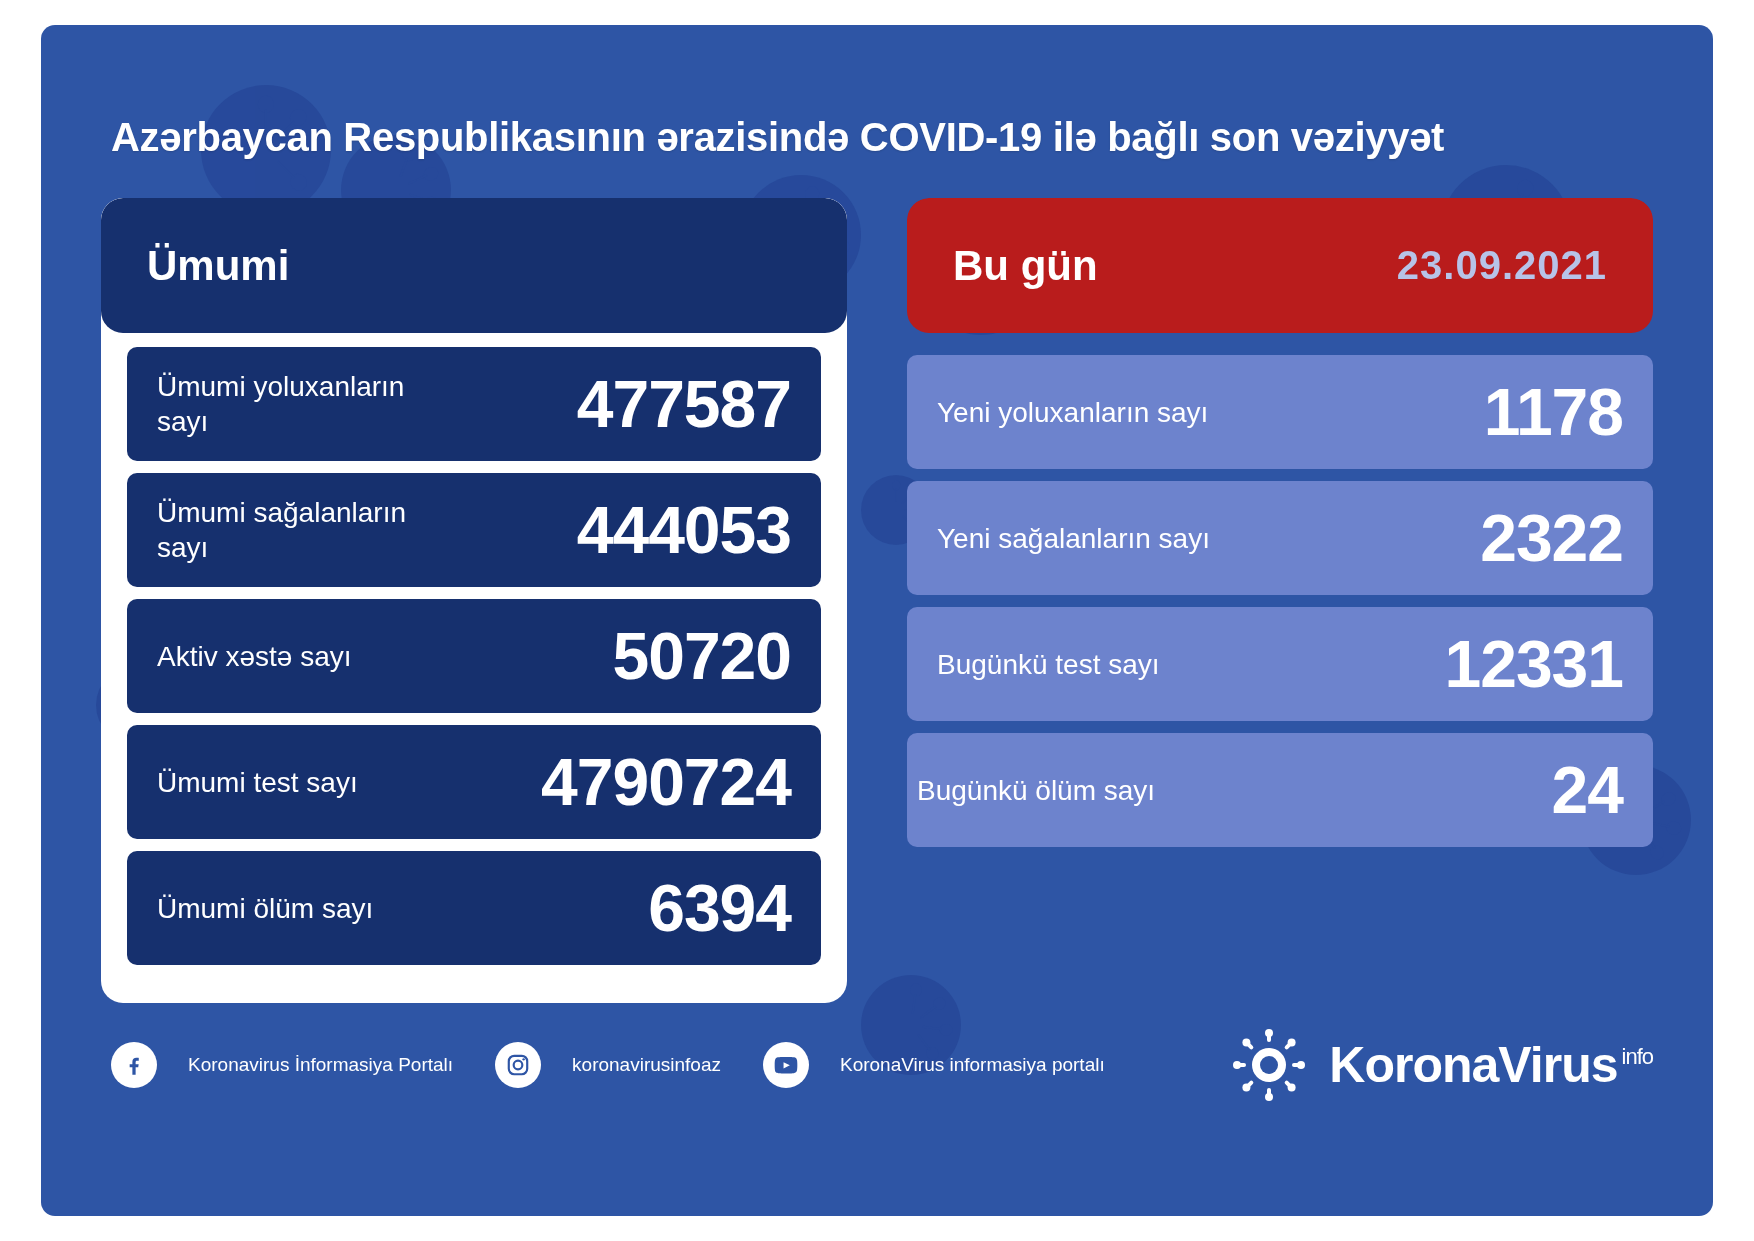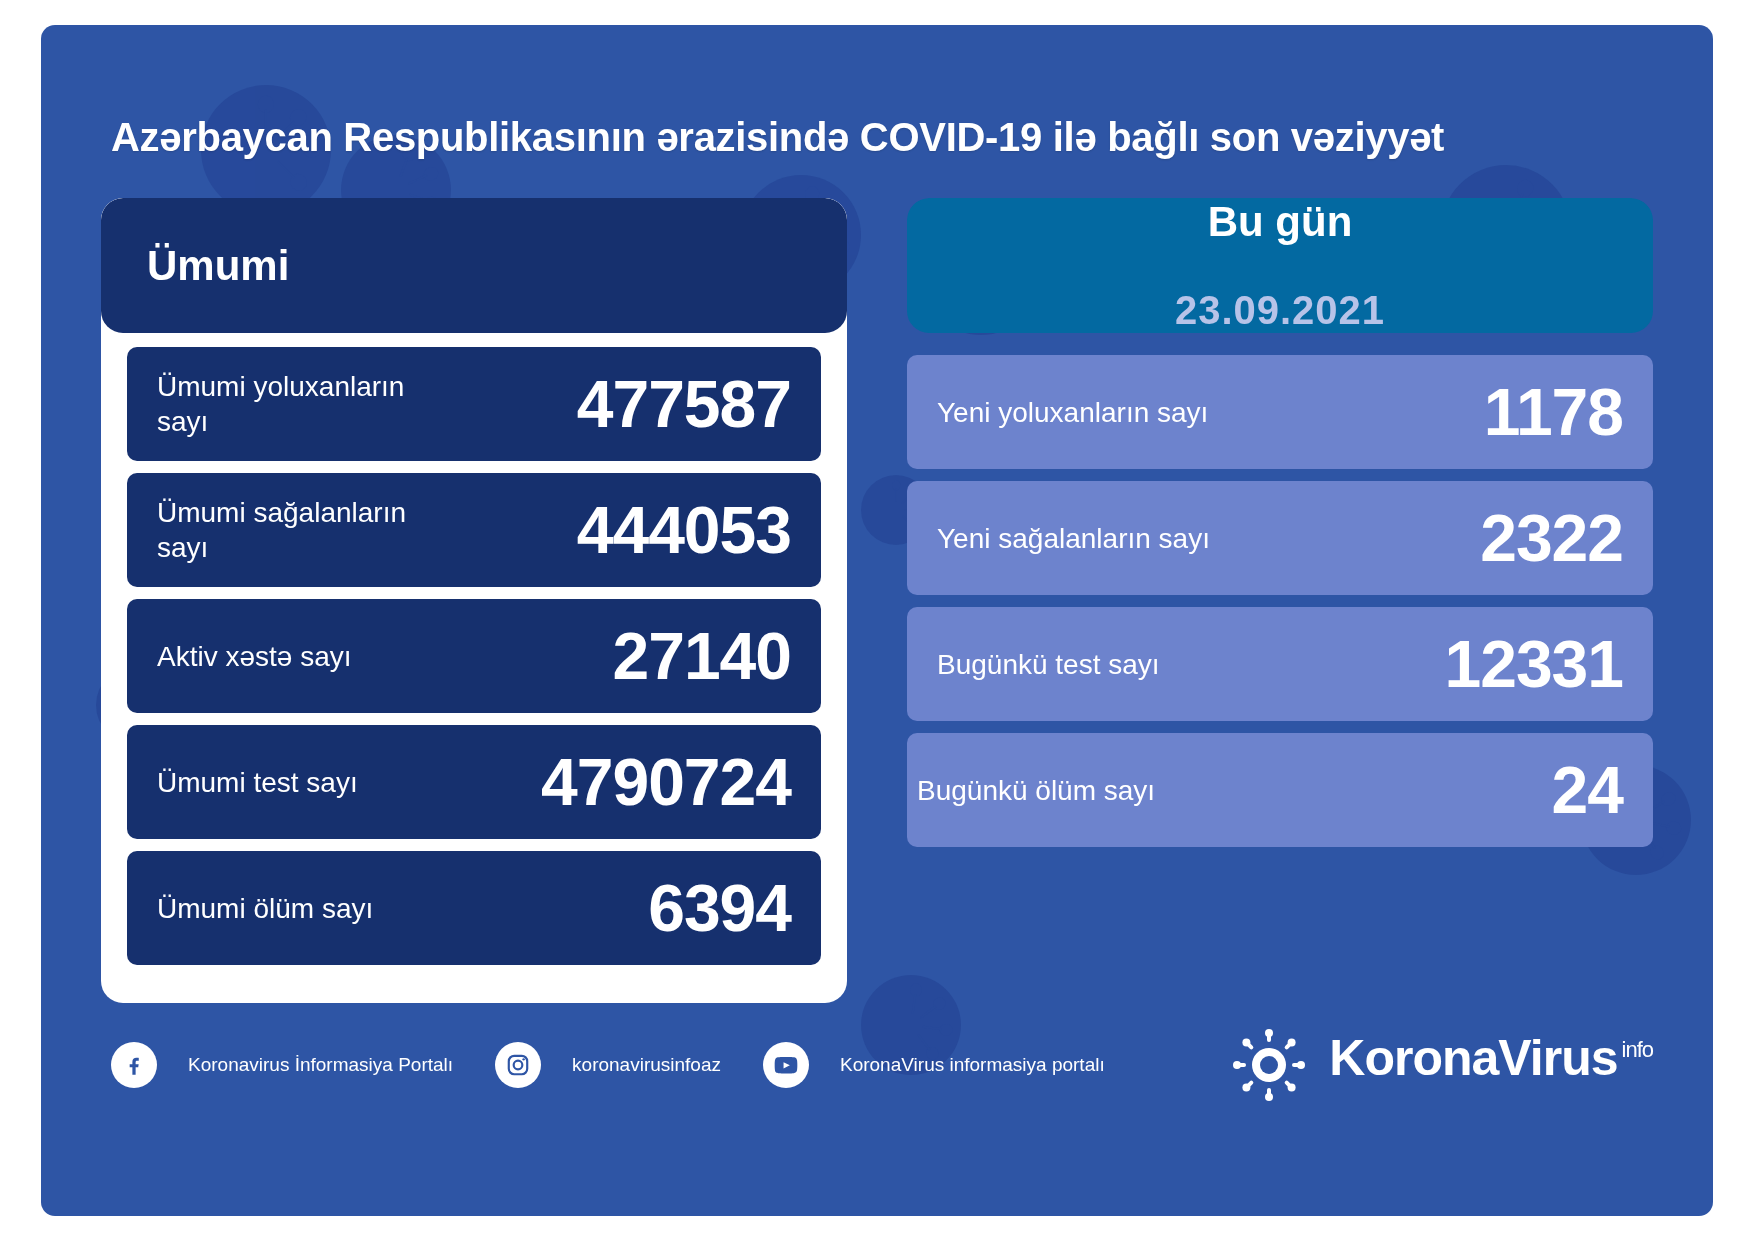--- a/index.html
+++ b/index.html
@@ -103,21 +103,21 @@
     border-radius: 22px;
     height: 135px;
     display: flex;
     align-items: center;
     justify-content: space-between;
     padding: 0 46px 0 46px;
     position: relative;
     overflow: hidden;
   }
   .panel-head.total { background: #16306e; }
-  .panel-head.today { background: #0369a1; flex-direction: column; }
+  .panel-head.today { background: #b91c1c; }
   .panel-head h2 {
     font-size: 42px;
     color: #ffffff;
     font-weight: bold;
     position: relative;
     z-index: 3;
   }
   .panel-head .date {
     font-size: 40px;
     color: #b7c3e8;
@@ -179,20 +179,21 @@
     justify-content: center;
     flex: 0 0 auto;
   }
   .social .sname {
     color: #ffffff;
     font-size: 19px;
   }
   .brand {
     margin-left: auto;
     display: flex;
+    align-items: center;
     gap: 24px;
   }
   .brand .vlogo {
     width: 72px; height: 72px;
     position: relative;
   }
   .brand .btext {
     color: #ffffff;
     font-size: 50px;
     font-weight: bold;
@@ -406,21 +407,21 @@
             <div class="row total">
               <div class="label">Ümumi yoluxanların sayı</div>
               <div class="value">477587</div>
             </div>
             <div class="row total">
               <div class="label">Ümumi sağalanların sayı</div>
               <div class="value">444053</div>
             </div>
             <div class="row total">
               <div class="label">Aktiv xəstə sayı</div>
-              <div class="value">27140</div>
+              <div class="value">50720</div>
             </div>
             <div class="row total">
               <div class="label">Ümumi test sayı</div>
               <div class="value">4790724</div>
             </div>
             <div class="row total" style="margin-bottom:12px;">
               <div class="label">Ümumi ölüm sayı</div>
               <div class="value">6394</div>
             </div>
           </div>

